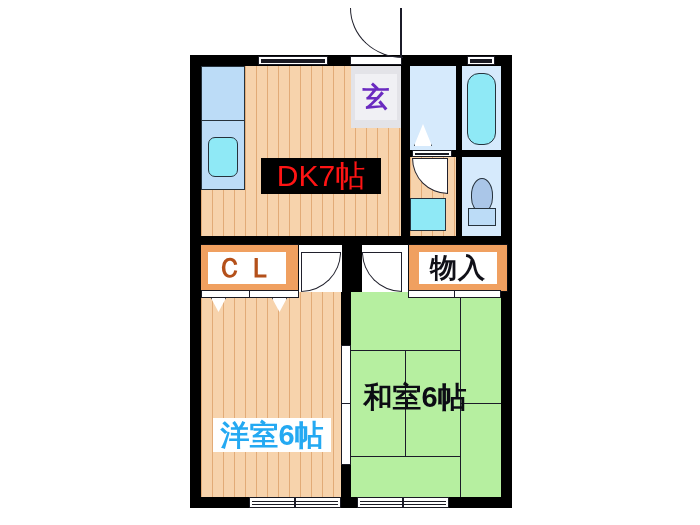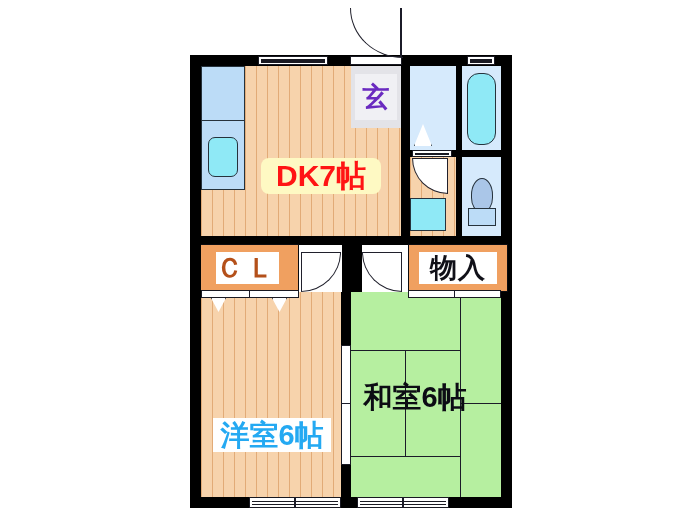--- a/index.html
+++ b/index.html
@@ -130,26 +130,25 @@
 
   
   .label {
     display: flex;
     align-items: center;
     justify-content: center;
     white-space: nowrap;
     line-height: 1;
   }
   .label-dk {
-    background: #fef9c3;
+    background: #000000;
     color: #ff1414;
     font-size: 30px;
-    font-weight: bold;
+    font-weight: normal;
     letter-spacing: 0px;
-    border-radius: 8px;
   }
   .label-yo {
     background: #ffffff;
     color: #24a9f2;
     font-size: 29px;
     font-weight: bold;
   }
   .label-wa {
     background: transparent;
     color: #0c0c14;
@@ -217,21 +216,21 @@
 
   <div class="abs floor-wood" style="left:410px; top:157px; width:46px; height:84px;"></div>
 
   <div class="abs swing swing-bl" style="left:412px; top:158px; width:36px; height:36px;"></div>
 
   <div class="abs fix fix-wash" style="left:410px; top:198px; width:36px; height:33px;"></div>
 
   <div class="abs wall" style="left:190px; top:236px; width:322px; height:9px;"></div>
 
   <div class="abs cl-block" style="left:195px; top:244px; width:104px; height:48px;">
-    <div class="cl-inner" style="width:63px; height:32px;">
+    <div class="cl-inner" style="width:78px; height:32px;">
       <span class="cl-text">ＣＬ</span>
     </div>
   </div>
 
   <div class="abs cl-block" style="left:408px; top:244px; width:100px; height:48px;">
     <div class="cl-inner" style="width:78px; height:32px;">
       <span class="mono-text">物入</span>
     </div>
   </div>
 

